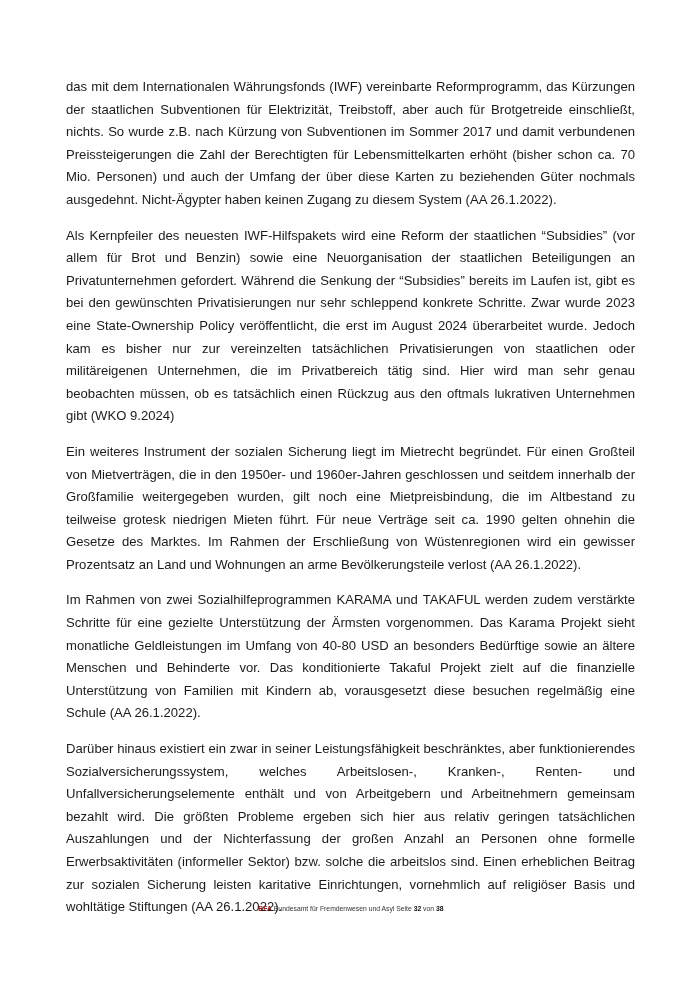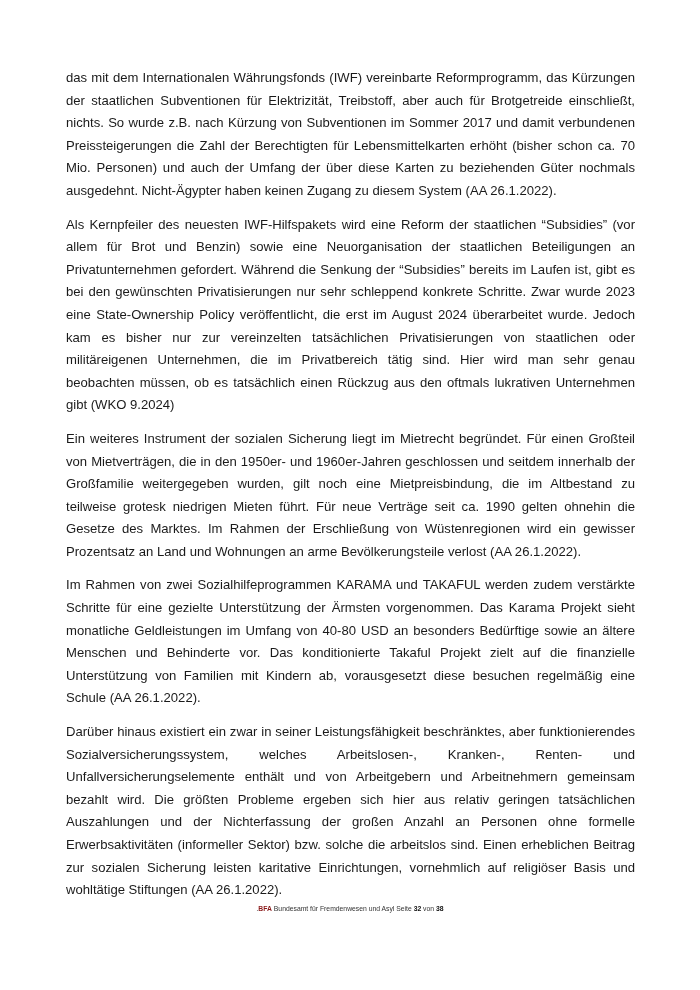--- a/index.html
+++ b/index.html
@@ -15,21 +15,21 @@
       font-family: "Liberation Sans", sans-serif;
       color: #1a1a1a;
     }
     .page {
       position: absolute;
       left: 66px;
       top: 63px;
       width: 569px;
     }
     .para {
-      margin: 4px 0 11px 0;
+      margin: 13px 0 11px 0;
       font-size: 13.1px;
       line-height: 22.6px;
       text-align: justify;
       hyphens: none;
     }
     .footer {
       position: absolute;
       left: 0;
       width: 700px;
       top: 905px;

